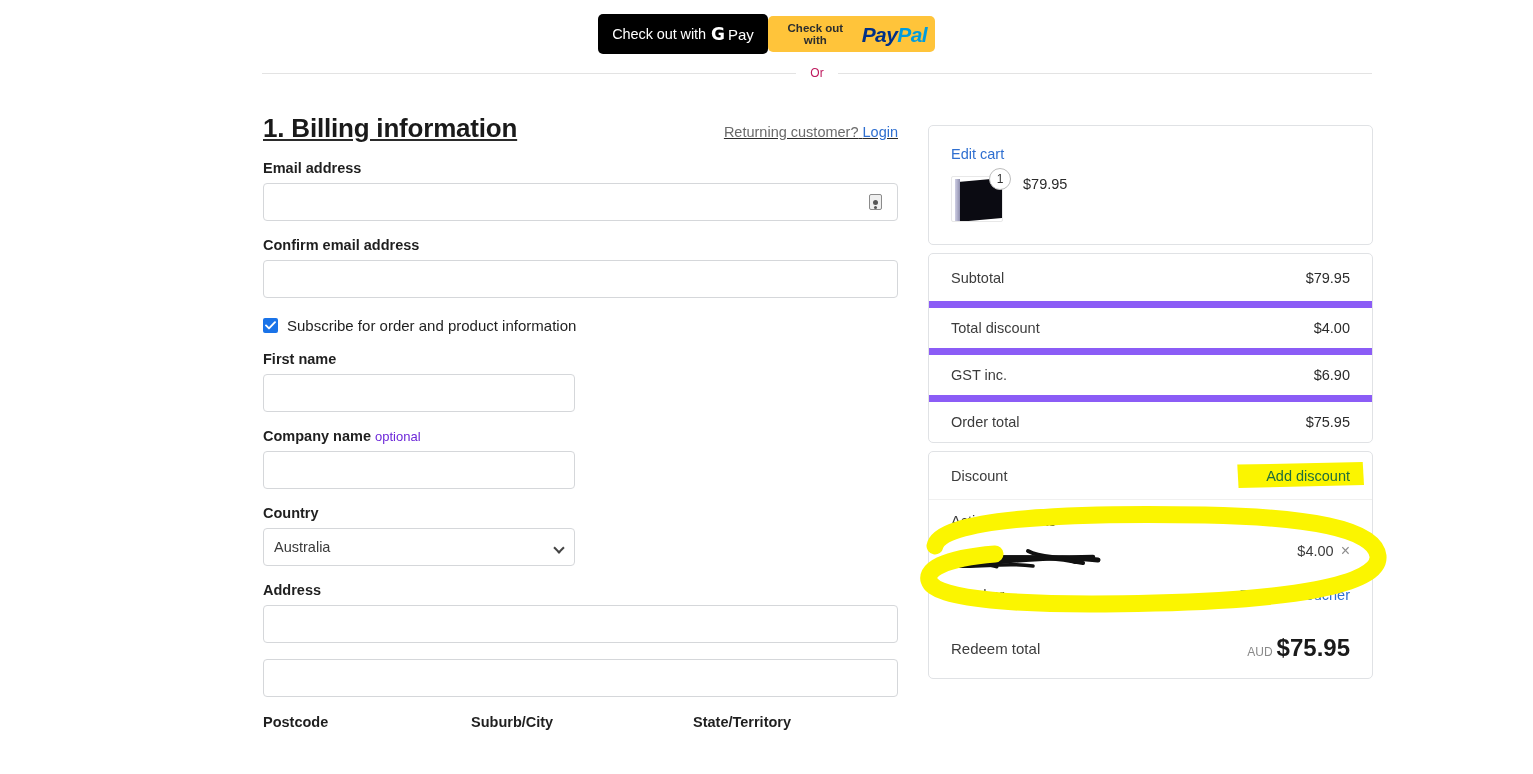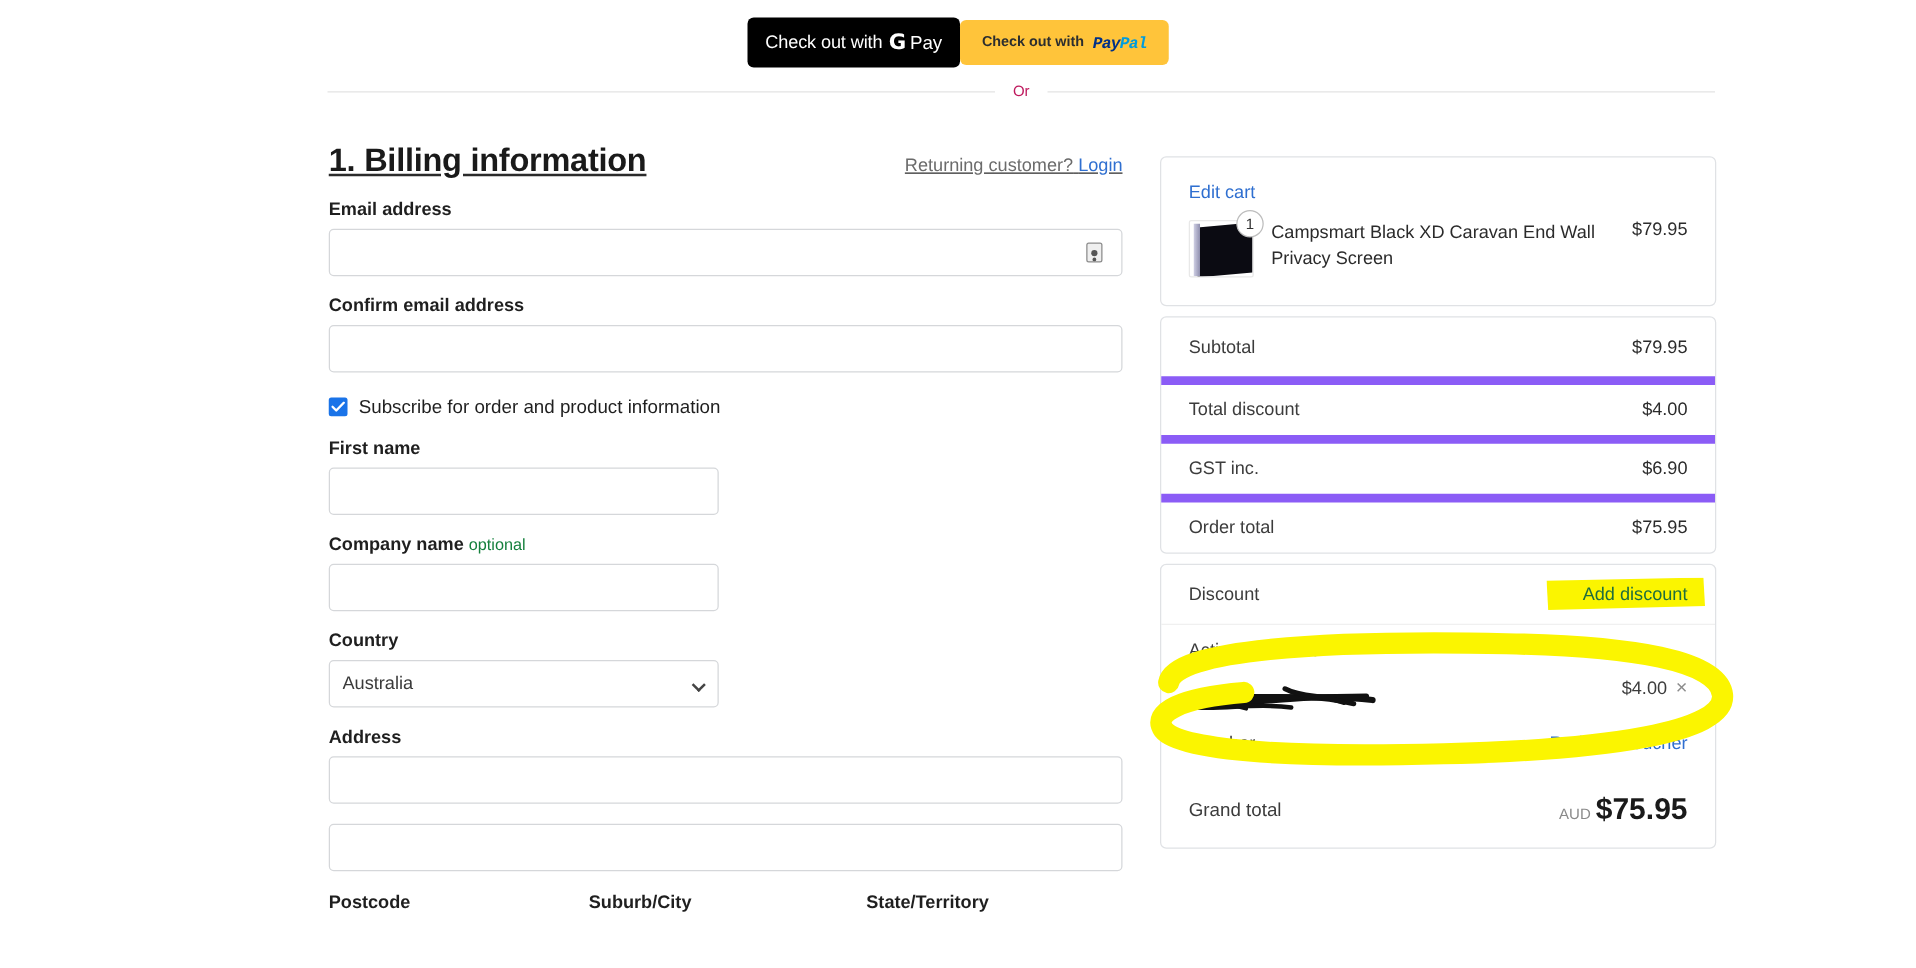--- a/index.html
+++ b/index.html
@@ -31,42 +31,42 @@
     font-family: "DejaVu Sans", sans-serif;
   }
   .pay-word { color:#fff; font-size: 15px; }
 
   .paypal-btn {
     width: 167px; height: 36px; background:#ffc43a; border-radius: 5px; border: none;
     display: flex; align-items: center; justify-content: center; gap: 7px;
     cursor: pointer; padding: 0 8px;
   }
   .pp-label { color:#2c2e2f; font-size: 11.5px; font-weight: 600; }
-  .pp-logo { font-size: 13px; font-weight: bold; font-style: italic; line-height:1;
-             font-family: Liberation Mono, monospace; letter-spacing:-0.6px; }
+  .pp-logo { font-size: 21px; font-weight: bold; font-style: italic; line-height:1;
+             font-family: Liberation Sans, sans-serif; letter-spacing:-0.6px; }
   .pp-logo .pp1 { color:#003087; }
   .pp-logo .pp2 { color:#009cde; }
 
   
   .or-row {
     position: absolute; left: 262px; top: 66px; width: 1110px;
     display: flex; align-items: center; gap: 0;
   }
   .or-line { flex: 1; height: 1px; background: #e3e3e3; }
   .or-text { font-size: 12px; color:#be185d; padding: 0 14px; }
 
   
   .left-col { position: absolute; left: 263px; top: 113px; width: 635px; }
   .head-row { display:flex; align-items: baseline; justify-content: space-between; text-decoration: underline; }
   .sec-title { font-size: 26px; font-weight: 700; color:#1a1a1a; margin:0; letter-spacing:-0.2px; }
   .returning { font-size: 14.5px; color:#6b6b6b; }
   .returning a { color:#2f6fd0; text-decoration: none; }
 
   .field-label { font-size: 14.5px; font-weight: 700; color:#1f1f1f; margin: 0 0 7px 0; display:block; }
-  .field-label .opt { font-weight: 400; color:#15803d; font-size: 13px; }
+  .field-label .opt { font-weight: 400; color:#6d28d9; font-size: 13px; }
   .txt {
     width: 100%; height: 38px; border: 1px solid #d5d7da; border-radius: 4px;
     background:#fff; padding: 0 10px; font-size: 14.5px; font-family: inherit; color:#222;
     outline: none;
   }
   .field { margin-top: 16px; }
 
   .email-wrap { position: relative; }
   .autofill-ico {
     position: absolute; right: 16px; top: 50%; transform: translateY(-50%);
@@ -286,21 +286,20 @@
       </div>
 
       <div class="line-item">
         <div class="thumb-wrap">
           <div class="thumb">
             <div class="scr"></div>
             <div class="pole"></div>
           </div>
           <div class="qty-badge">1</div>
         </div>
-        <div class="li-name">Campsmart Black XD Caravan End Wall Privacy Screen</div>
         <div class="li-price">$79.95</div>
       </div>
     </div>
 
     <div class="card totals-card">
       <div class="srow">
         <span class="lbl">Subtotal</span>
         <span class="val">$79.95</span>
       </div>
       <div class="srow">
@@ -346,21 +345,21 @@
           </div>
         </div>
       </div>
 
       <div class="srow">
         <span class="lbl">Voucher</span>
         <a class="link-blue" href="#">Redeem voucher</a>
       </div>
 
       <div class="grand">
-        <span class="lbl">Grand total</span>
+        <span class="lbl">Redeem total</span>
         <span>
           <span class="cur">AUD</span><span class="amount">$75.95</span>
         </span>
       </div>
     </div>
   </div>
 
   <svg class="oval-overlay" width="490" height="115" viewBox="0 0 490 115">
     <path d="M30 48 C35 22, 150 14, 300 17 C400 19, 470 30, 473 58
              C476 88, 380 102, 250 105 C140 108, 40 104, 26 86

